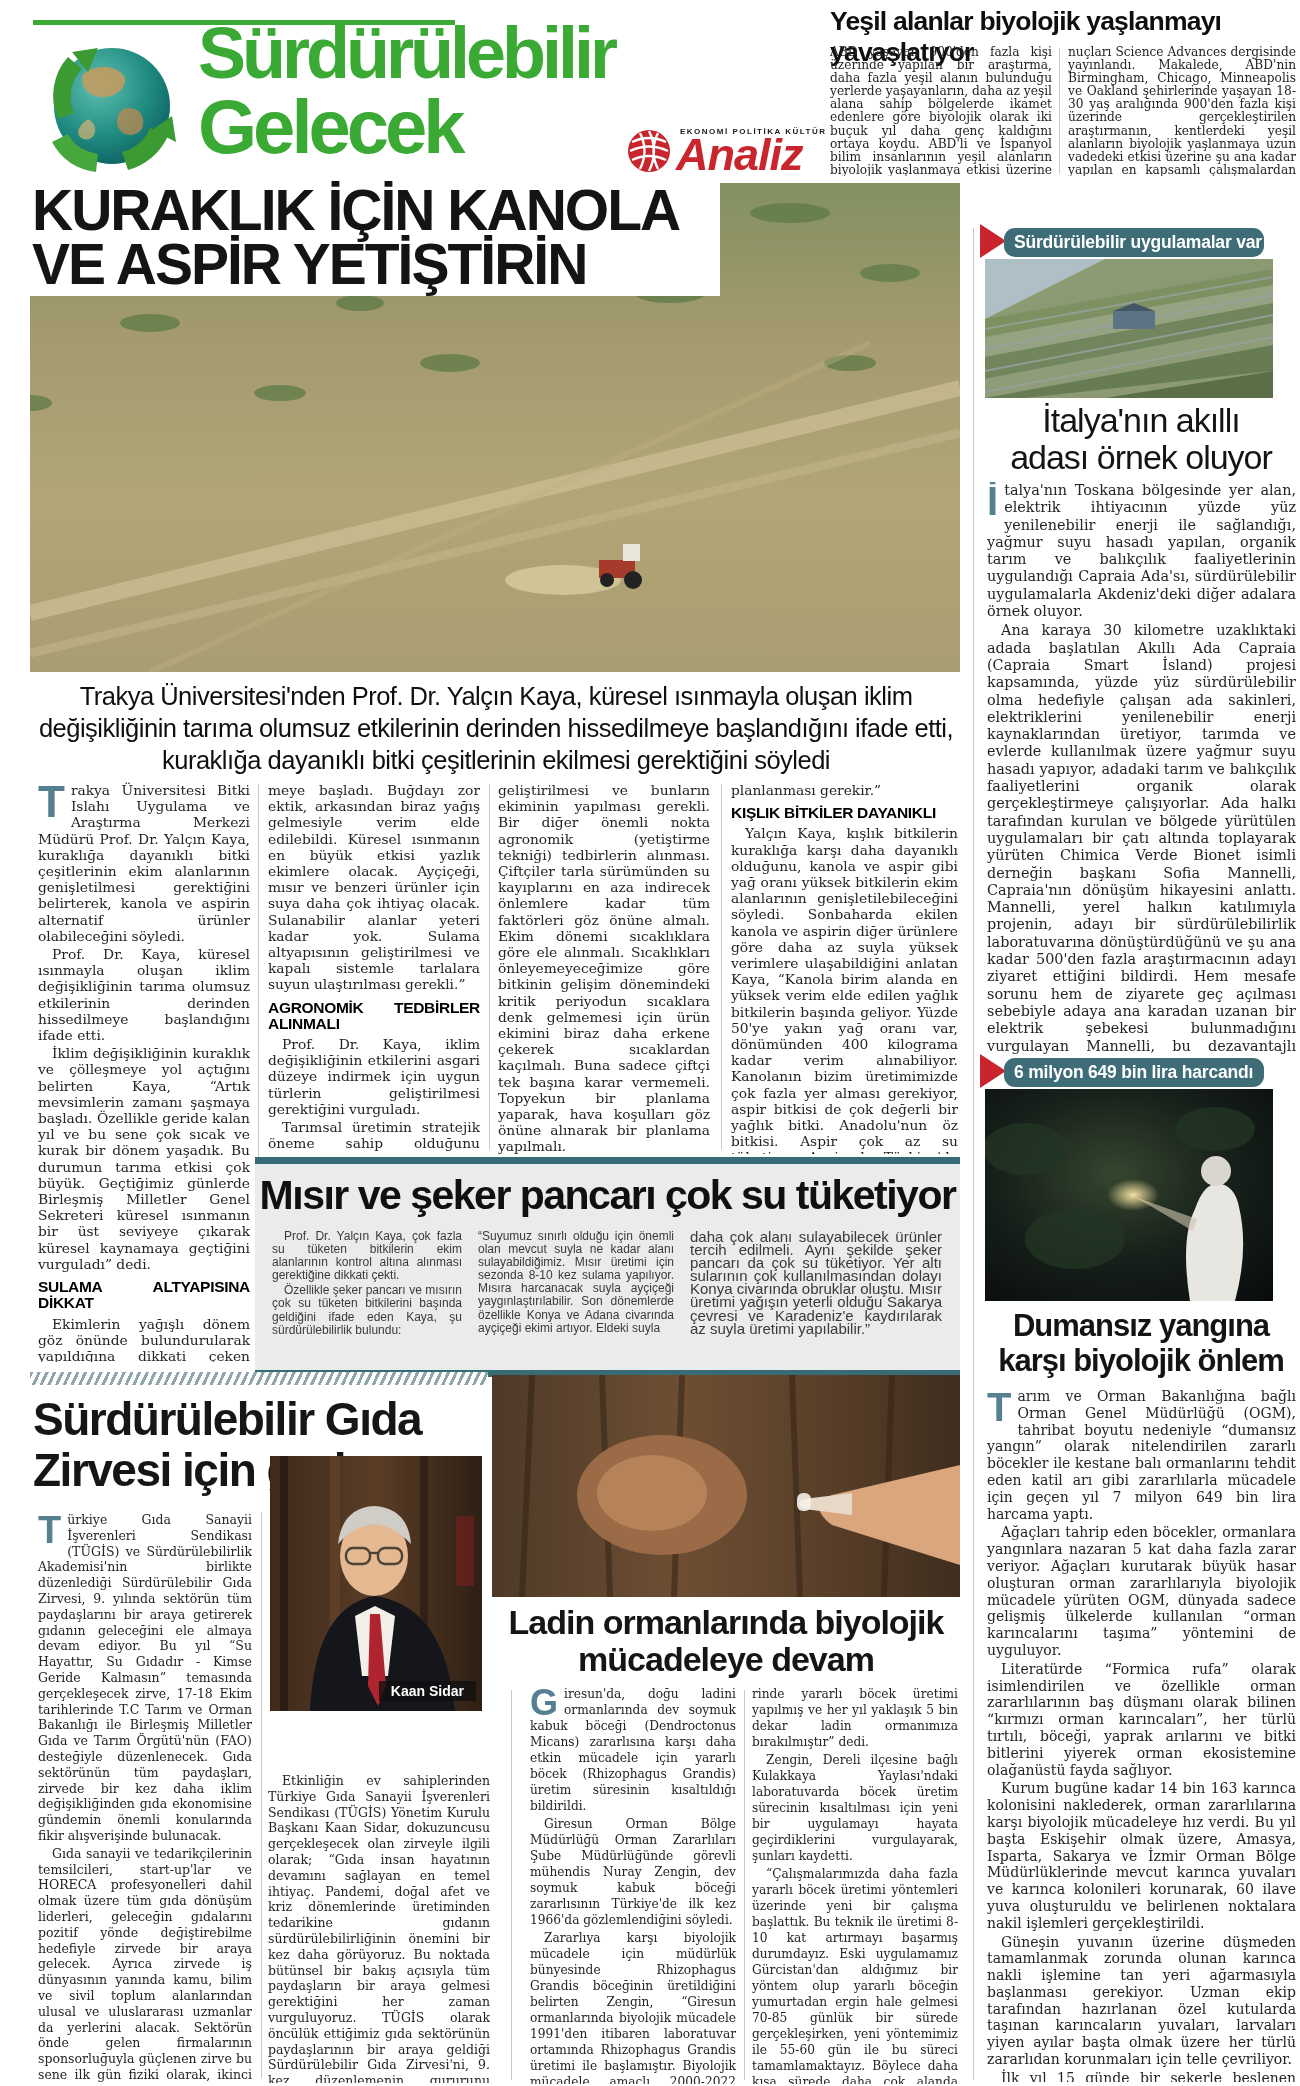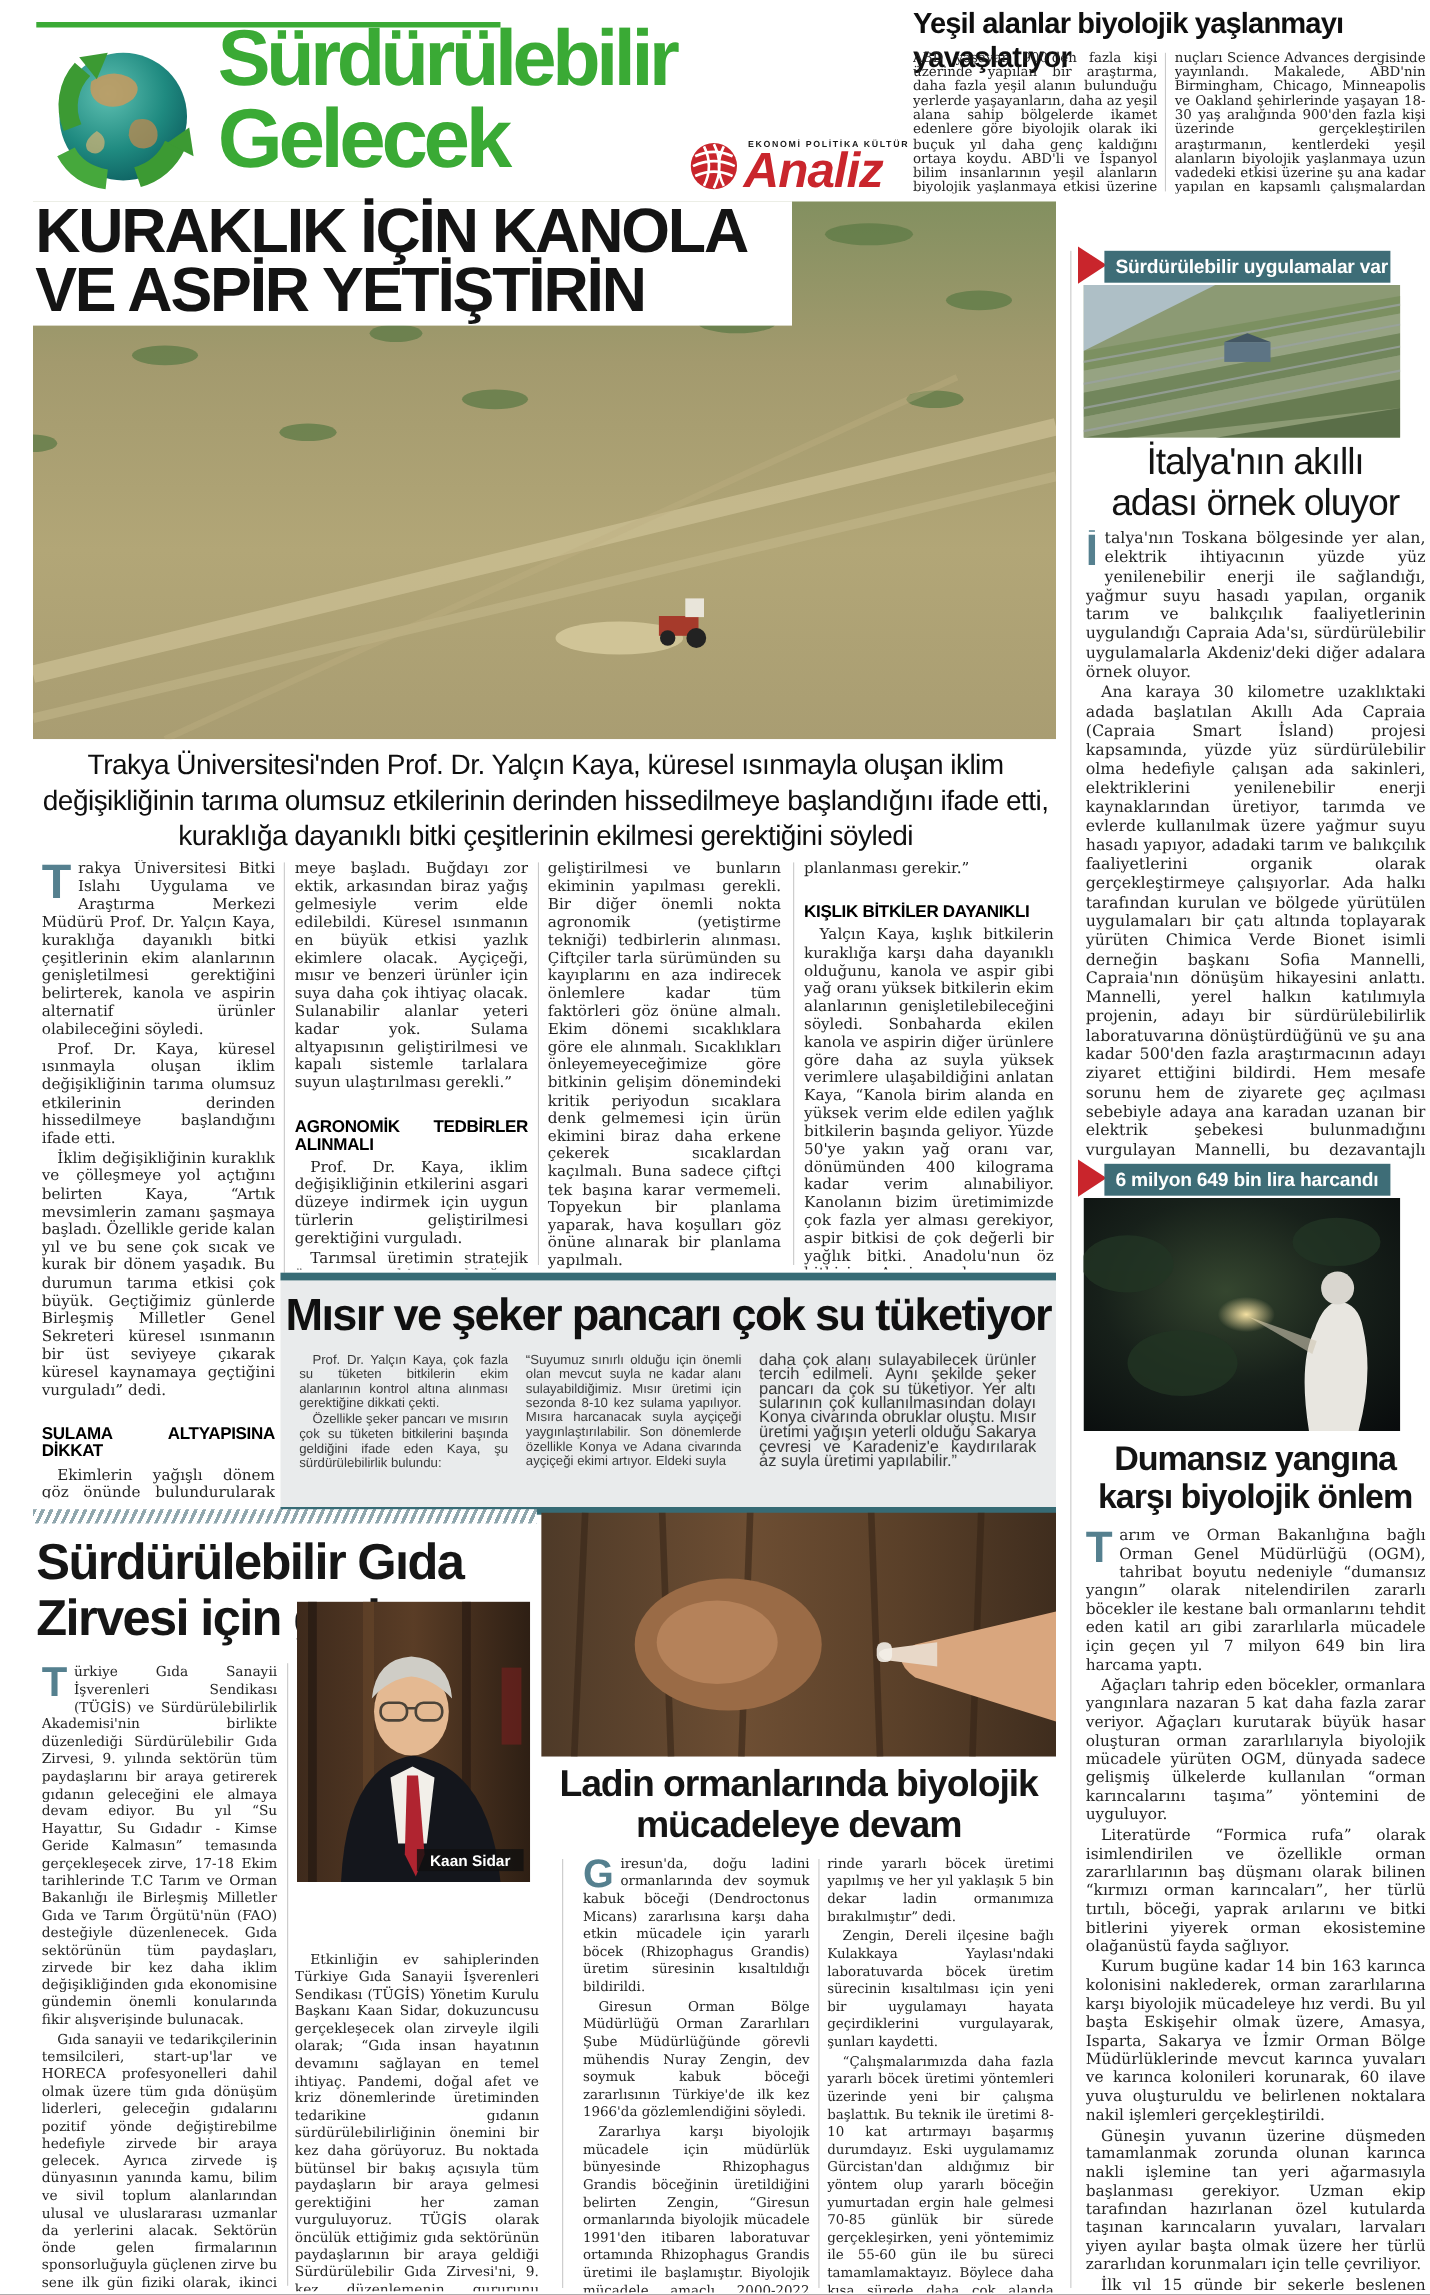--- a/index.html
+++ b/index.html
@@ -3,25 +3,25 @@
 <meta charset="utf-8">
 <style>
   html,body{margin:0;padding:0;background:#777;}
   .page{position:relative;width:1300px;height:2086px;background:#ffffff;overflow:hidden;
         font-family:"Liberation Sans",sans-serif;}
   .abs{position:absolute;}
   .ser{font-family:"DejaVu Serif","Liberation Serif",serif;color:#242424;text-align:justify;overflow:hidden;}
   .ser p{margin:0 0 2px 0;text-indent:14px;}
   .ser p.noind{text-indent:0;}
   .subhd{font-family:"Liberation Sans",sans-serif;font-weight:800;color:#000;
-         letter-spacing:-0.3px;margin:24px 0 4px 0;text-indent:0 !important;}
+         letter-spacing:-0.3px;margin:7px 0 4px 0;text-indent:0 !important;}
   .dropcap{float:left;font-family:"Liberation Sans",sans-serif;font-weight:800;color:#55808f;
            font-size:44px;line-height:34px;padding:3px 6px 0 0;}
   .hl{font-weight:800;color:#141414;letter-spacing:-2px;}
-  .banner{background:#3e6d77;color:#fff;font-weight:700;letter-spacing:-0.2px;}
+  .banner{background:#3e6d77;color:#fff;font-weight:700;letter-spacing:-0.2px;border-radius:11px;}
   .tri{width:0;height:0;border-top:17px solid transparent;border-bottom:17px solid transparent;
        border-left:26px solid #c9252c;}
   .rule{background:#c9c9c9;}
   .hatch{background:repeating-linear-gradient(115deg,#8fa6ad 0px,#8fa6ad 3px,#ffffff 3px,#ffffff 7px);}
   .cap{position:absolute;right:6px;bottom:10px;background:rgba(15,15,15,.78);color:#fff;
        font-weight:700;font-size:14px;padding:2px 12px;}
   .ctr{text-align:center;}
 </style>
 </head>
 <body>

